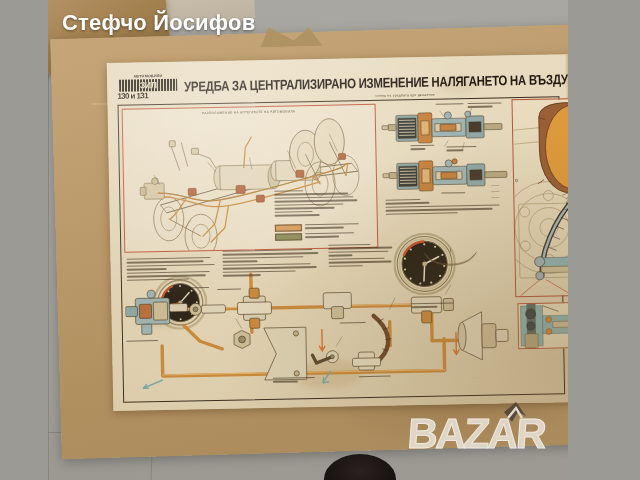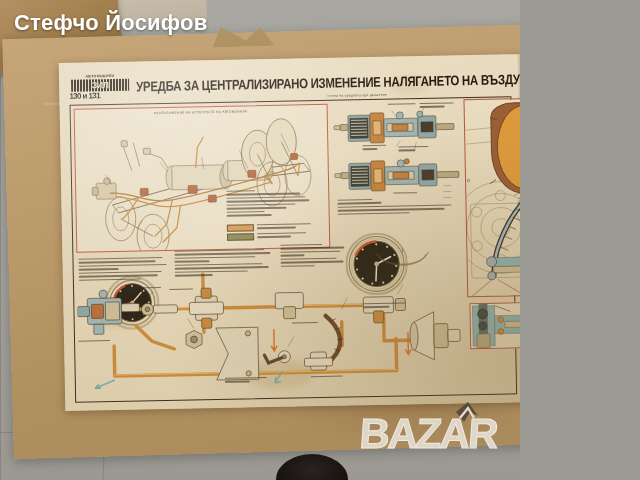--- a/index.html
+++ b/index.html
@@ -1,17 +1,17 @@
 <!DOCTYPE html>
 <html><head>
 <meta charset="utf-8">
 <style>
   html,body{margin:0;padding:0;background:#9c9a95;}
   body{width:640px;height:480px;overflow:hidden;font-family:"Liberation Sans",sans-serif;}
-  #stage{position:relative;width:520px;height:480px;overflow:hidden;}
+  #stage{position:relative;width:520px;height:480px;overflow:hidden;margin-left:48px;}
 
   
   .floor{position:absolute;inset:0;background:
       linear-gradient(180deg,#a9a7a1 0%, #a5a39d 40%, #9b9992 100%);}
   .tile-line{position:absolute;background:rgba(120,118,112,.55);}
   .tl1{left:0;top:0;width:1px;height:480px;}
   .tl2{left:104px;top:395px;width:1px;height:85px;transform:rotate(2deg);}
   .tl3{left:0;top:432px;width:120px;height:1px;}
   .tl5{left:585px;top:430px;width:60px;height:1px;background:rgba(130,128,122,.45);}
 

